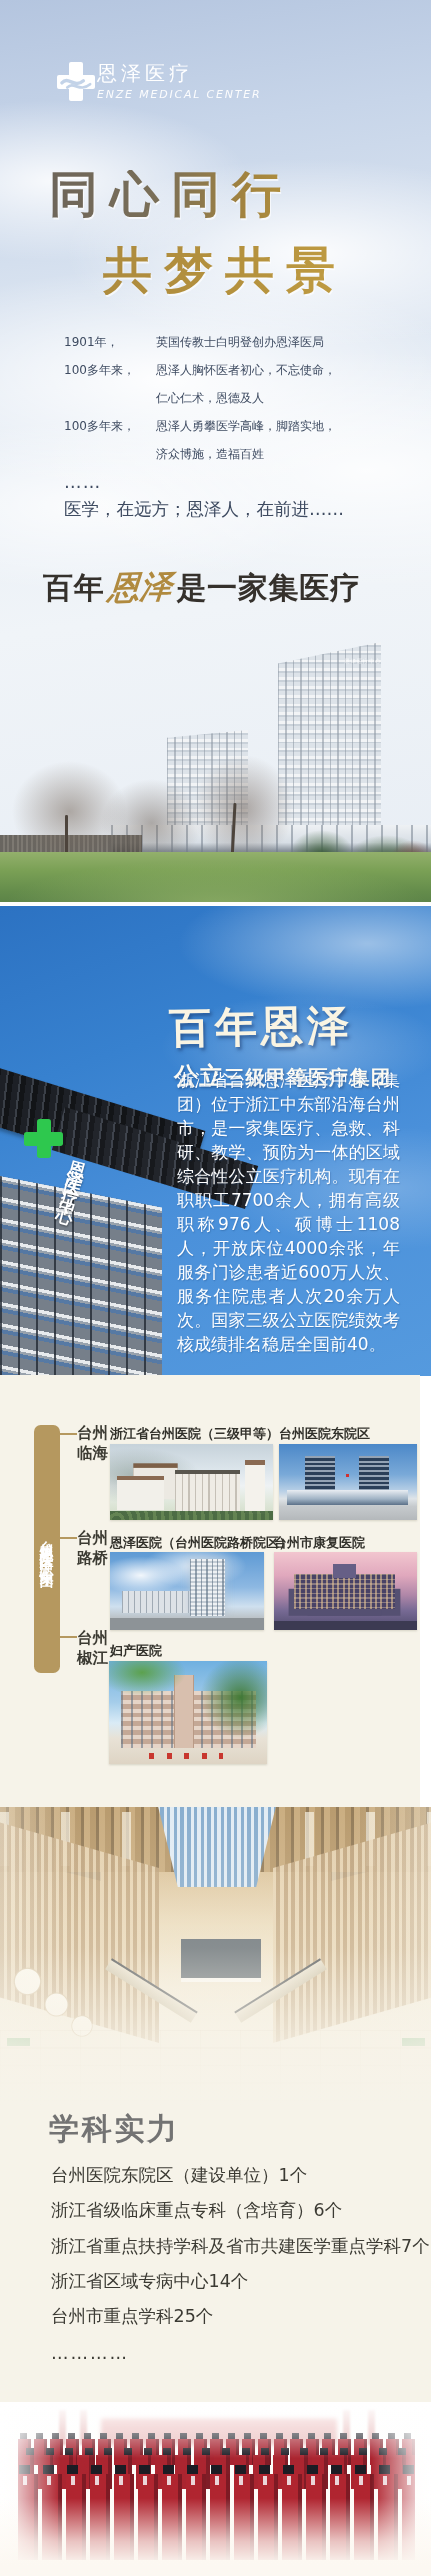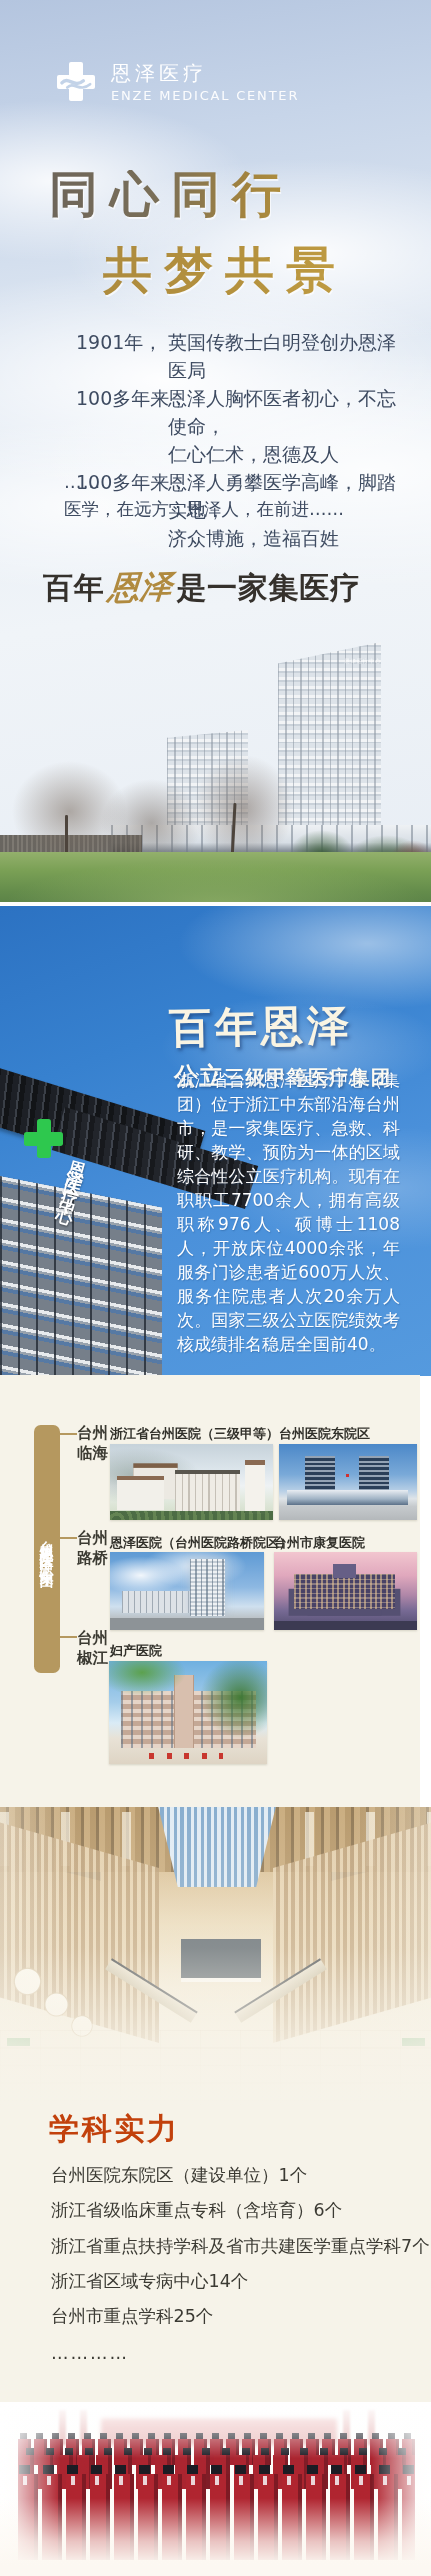--- a/index.html
+++ b/index.html
@@ -9,34 +9,34 @@
 
   
   .sec-hero{left:0;top:0;width:432px;height:904px;
     background:
       radial-gradient(283px 115px at 12% 20%, rgba(255,255,255,.85), rgba(255,255,255,0) 70%),
       radial-gradient(351px 135px at 72% 28%, rgba(255,255,255,.9), rgba(255,255,255,0) 70%),
       radial-gradient(432px 155px at 38% 42%, rgba(255,255,255,.95), rgba(255,255,255,0) 72%),
       radial-gradient(472px 169px at 85% 52%, rgba(255,255,255,.85), rgba(255,255,255,0) 70%),
       radial-gradient(337px 121px at 20% 56%, rgba(255,255,255,.8), rgba(255,255,255,0) 70%),
       linear-gradient(172deg,#b4c5df 0%,#c7d5e9 16%,#d9e3f0 32%,#e9eff6 50%,#f0f4f8 66%,#e7edf4 100%);}
-  .logo{left:57px;top:62px;display:flex;gap:16px;color:#fff;align-items:flex-start;}
+  .logo{left:57px;top:62px;display:flex;gap:2px;color:#fff;align-items:flex-end;}
   .logo-cross{position:relative;width:38px;height:39px;flex:none;}
   .logo-cross .v{position:absolute;left:12px;top:0;width:13.5px;height:39px;background:#fff;border-radius:2px;}
   .logo-cross .h{position:absolute;left:0;top:13px;width:38px;height:13.5px;background:#fff;border-radius:2px;}
   .logo-cross svg{position:absolute;left:0;top:0;z-index:2;}
   .logo-cn{font-size:20px;letter-spacing:4px;font-weight:500;line-height:23px;}
-  .logo-en{font-size:13px;letter-spacing:1.8px;opacity:.95;margin-top:3.4px;}
+  .logo-en{font-size:11px;letter-spacing:1.8px;opacity:.95;margin-top:3.4px;font-style:italic;}
   .slogan{font-weight:800;font-size:49px;letter-spacing:12px;line-height:1;
           filter:drop-shadow(1.3px 2px 0.7px rgba(255,255,255,.65));}
   .slogan1{left:49px;top:170px;background:linear-gradient(95deg,#6d655a 0%,#7a6f58 45%,#a2833f 80%,#b3923e 100%);
            -webkit-background-clip:text;background-clip:text;color:transparent;}
   .slogan2{left:103px;top:246px;background:linear-gradient(95deg,#ad8b3e 0%,#b5923e 60%,#c09c42 100%);
            -webkit-background-clip:text;background-clip:text;color:transparent;}
-  .history{left:76px;top:328px;width:337px;font-size:19px;line-height:28px;color:#3e4b61;}
+  .history{left:64px;top:328px;width:337px;font-size:12px;line-height:28px;color:#3e4b61;}
   .h-row{display:flex;}
   .h-label{width:92px;flex:none;white-space:nowrap;}
   .h-lines{flex:1;}
   .hero-ellipsis{left:64px;top:472px;font-size:17.5px;color:#3e4b61;letter-spacing:1.3px;}
   .hero-closing{left:64px;top:497px;font-size:17.5px;color:#3e4b61;}
   .headline{left:43px;top:566px;display:flex;align-items:baseline;white-space:nowrap;}
   .headline .hd{font-size:30px;font-weight:900;color:#35312c;letter-spacing:0.7px;}
   .headline .hd-gold{font-size:32px;font-weight:800;color:#b08a3f;margin:0 4px;
                      font-family:"DejaVu Serif","Liberation Serif",serif;
                      transform:skewX(-6deg) rotate(-2deg);font-style:italic;}
@@ -202,21 +202,21 @@
   .port2{left:43px;top:184px;width:27px;height:27px;}
   .port3{left:70px;top:207px;width:24px;height:24px;}
   .gsign{position:absolute;width:23px;height:8px;background:#3f9c4e;}
   .gs1{left:6.7px;top:231px;} .gs2{right:6.7px;top:231px;}
   .floor-tiles{position:absolute;left:0;top:223px;width:432px;height:89px;
       background:repeating-linear-gradient(180deg, rgba(190,172,140,.25) 0 1.3px, rgba(0,0,0,0) 1.3px 17.5px),
                  repeating-linear-gradient(90deg, rgba(190,172,140,.2) 0 1.3px, rgba(0,0,0,0) 1.3px 40px);}
   .corr-veil{position:absolute;left:0;top:0;width:432px;height:312px;
       background:linear-gradient(rgba(255,255,255,.18) 0%, rgba(252,250,242,.35) 45%, rgba(247,243,233,.88) 78%, #f6f3e9 96%),
                  linear-gradient(90deg, rgba(246,243,233,.35), rgba(0,0,0,0) 18%, rgba(0,0,0,0) 82%, rgba(246,243,233,.35));}
-  .disc-title{left:49px;top:302px;font-size:30px;font-weight:900;color:#c2410c;letter-spacing:2.7px;}
+  .disc-title{left:49px;top:302px;font-size:30px;font-weight:900;color:#737373;letter-spacing:2.7px;}
   .disc-item{left:51px;font-size:17.5px;color:#3b3a33;white-space:nowrap;}
   .di0{top:356px;} .di1{top:391px;} .di2{top:427px;} .di3{top:462px;} .di4{top:497px;}
   .di5{top:536px;letter-spacing:2px;}
 
   
   .sec-grad{left:0;top:2403px;width:432px;height:173px;background:linear-gradient(#ffffff,#fcf8f2);overflow:hidden;}
   .grad-banner{position:absolute;left:101px;top:15px;width:236px;height:27px;border-radius:2px;
       background:linear-gradient(rgba(205,70,70,.45),rgba(190,60,60,.3));filter:blur(2px);}
   .grad-flag{position:absolute;width:6.7px;height:35px;background:rgba(190,60,60,.35);filter:blur(1.3px);top:6.7px;}
   .gf1{left:59px;} .gf2{left:80px;} .gf3{left:343px;} .gf4{left:368px;}

